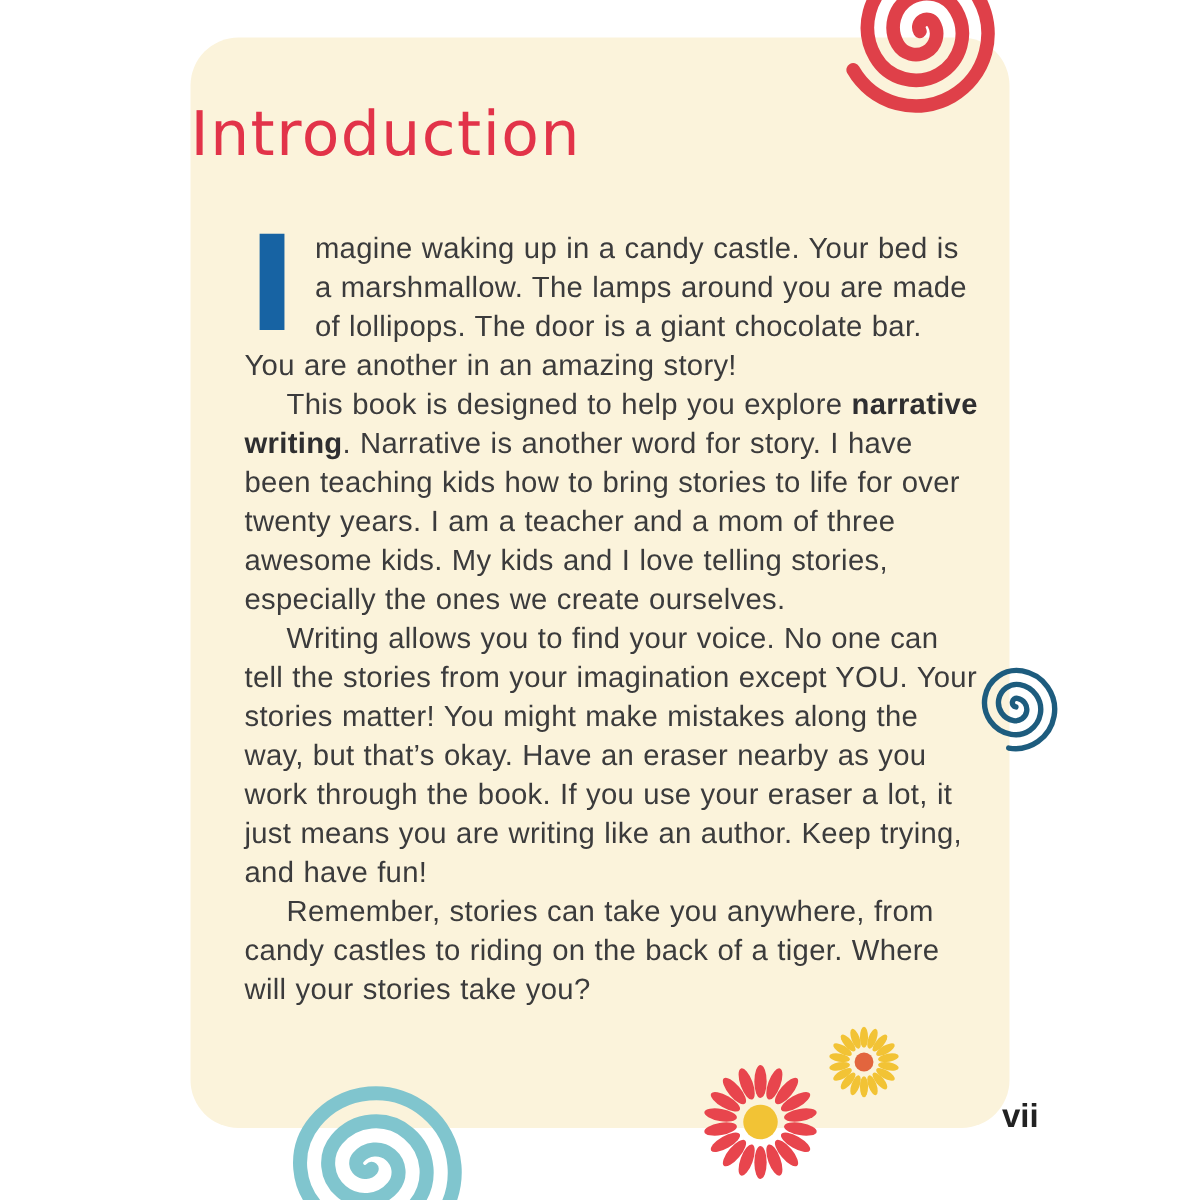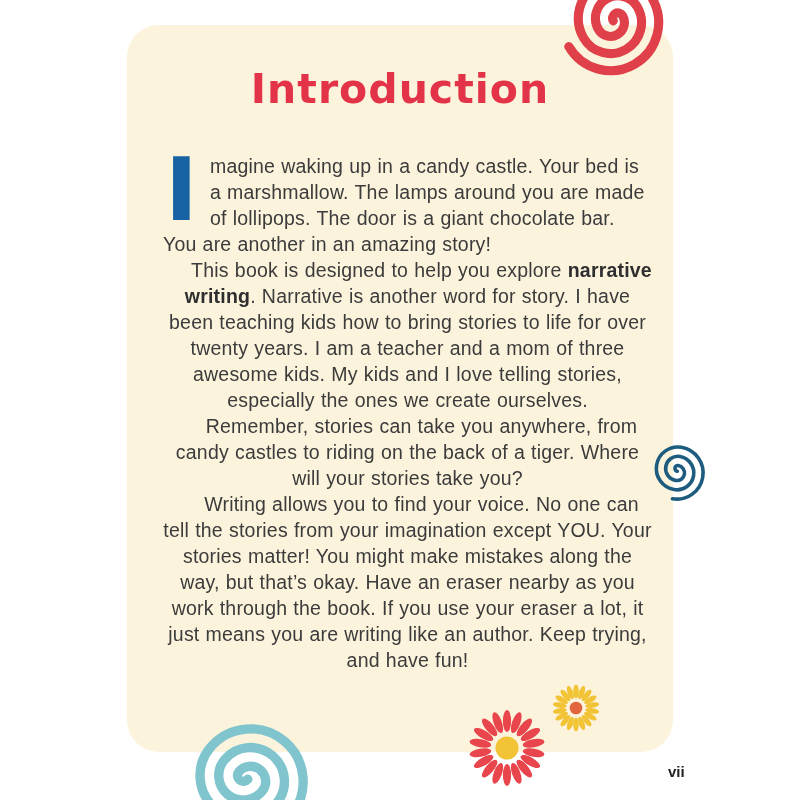--- a/index.html
+++ b/index.html
@@ -6,41 +6,41 @@
   .canvas{
     position:relative;width:800px;height:800px;overflow:hidden;
     background:#FFFFFF;font-family:"Liberation Sans",sans-serif;
   }
   .book-page{
     position:absolute;left:127px;top:25px;width:546px;height:727px;
     background:#FBF3DB;border-radius:32px;
   }
   .page-title{
     position:absolute;left:0;top:40px;width:100%;margin:0;
-    text-align:center;
-    font-family:"DejaVu Sans",sans-serif;font-weight:700;
+    text-align:left;
+    font-family:"DejaVu Sans",sans-serif;font-weight:400;
     font-size:41px;letter-spacing:1px;color:#E23349;
   }
   .body-text{
     position:absolute;left:36px;top:128px;width:489px;
     font-size:19.5px;line-height:26px;color:#3B3B3C;
     letter-spacing:0.2px;word-spacing:0.5px;
   }
   .body-text p{margin:0;}
-  .para-indent{text-indent:28px;text-align:center;}
+  .para-indent{text-indent:28px;}
   .drop-cap{
     float:left;
     font-family:"DejaVu Sans",sans-serif;font-weight:800;
     font-size:88px;line-height:66px;color:#1763A3;
     margin:4px 12px 0 2px;
   }
   .bold-term{font-weight:bold;color:#2E2E30;}
   .page-number{
-    position:absolute;left:668px;top:763px;
-    font-size:15px;font-weight:bold;color:#222222;
+    position:absolute;left:668px;top:731px;
+    font-size:22px;font-weight:bold;color:#222222;
   }
   .deco{position:absolute;overflow:visible;}
   .spiral-red{left:557px;top:-31px;transform:rotate(150deg);}
   .spiral-dark-teal{left:648px;top:444px;transform:rotate(100deg);}
   .spiral-light-teal{left:192px;top:723px;transform:rotate(40deg);}
   .flower-red{left:467px;top:708px;}
   .flower-yellow{left:551px;top:683px;}
 </style>
 </head>
 <body>
@@ -49,22 +49,22 @@
 
   <div class="book-page">
 
     <h1 class="page-title">Introduction</h1>
 
     <div class="body-text">
       <p>
         <span class="drop-cap">I</span><span>magine waking up in a candy castle. Your bed is a marshmallow. The lamps around you are made of lollipops. The door is a giant chocolate bar. You are another in an amazing story!</span>
       </p>
       <p class="para-indent"><span>This book is designed to help you explore </span><span class="bold-term">narrative writing</span><span>. Narrative is another word for story. I have been teaching kids how to bring stories to life for over twenty years. I am a teacher and a mom of three awesome kids. My kids and I love telling stories, especially the ones we create ourselves.</span></p>
+      <p class="para-indent">Writing allows you to find your voice. No one can tell the stories from your imagination except YOU. Your stories matter! You might make mistakes along the way, but that’s okay. Have an eraser nearby as you work through the book. If you use your eraser a lot, it just means you are writing like an author. Keep trying, and have fun!</p>
       <p class="para-indent">Remember, stories can take you anywhere, from candy castles to riding on the back of a tiger. Where will your stories take you?</p>
-      <p class="para-indent">Writing allows you to find your voice. No one can tell the stories from your imagination except YOU. Your stories matter! You might make mistakes along the way, but that’s okay. Have an eraser nearby as you work through the book. If you use your eraser a lot, it just means you are writing like an author. Keep trying, and have fun!</p>
     </div>
   </div>
 
   <svg class="deco spiral-red" width="107" height="107" viewBox="0 0 100 100">
     <path d="M 95 50 A 45 45 0 0 0 5 50 A 37 37 0 0 0 79 50 A 29 29 0 0 0 21 50 A 21 21 0 0 0 63 50 A 13 13 0 0 0 37 50 A 5 5 0 0 0 47 50" fill="none" stroke="#DF4049" stroke-width="8.5" stroke-linecap="round"></path>
   </svg>
 
   <svg class="deco spiral-dark-teal" width="58" height="58" viewBox="0 0 100 100">
     <path d="M 95 50 A 45 45 0 0 0 5 50 A 37 37 0 0 0 79 50 A 29 29 0 0 0 21 50 A 21 21 0 0 0 63 50 A 13 13 0 0 0 37 50 A 5 5 0 0 0 47 50" fill="none" stroke="#1D5C7E" stroke-width="6.2" stroke-linecap="round"></path>
   </svg>

